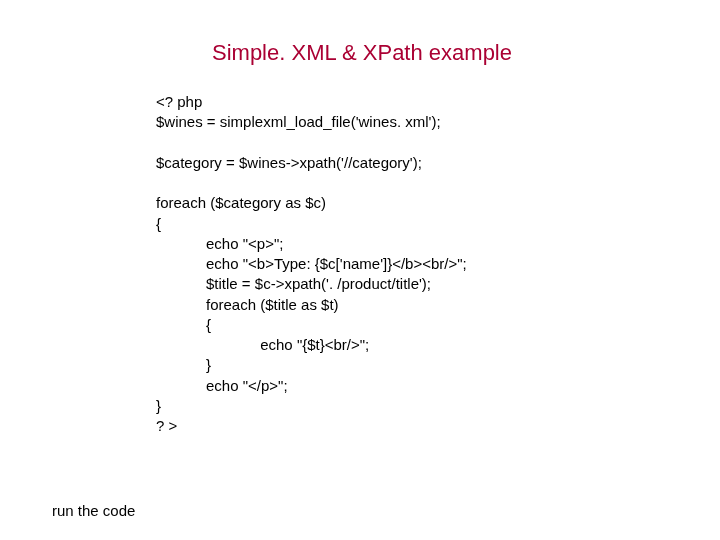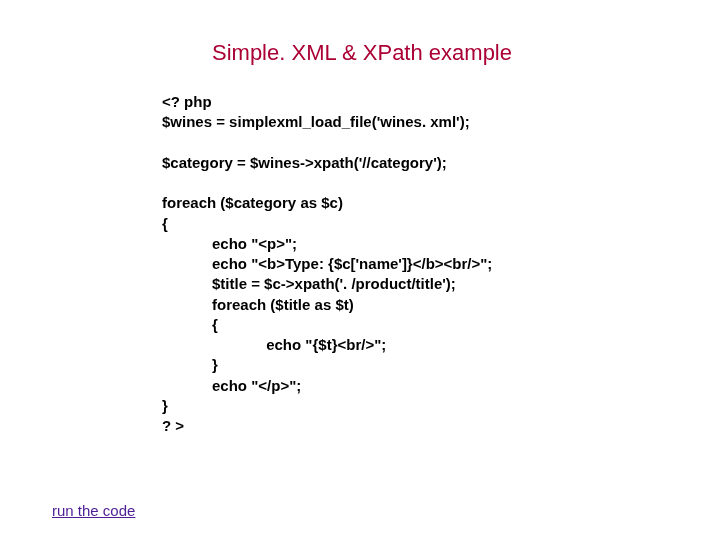--- a/index.html
+++ b/index.html
@@ -13,35 +13,34 @@
     .title {
       color: #aa0033;
       font-size: 22px;
       font-weight: normal;
       position: absolute;
       left: 200px;
       top: 28px;
     }
     .code-block {
       position: absolute;
-      left: 146px;
+      left: 140px;
       top: 80px;
       color: #000000;
       font-size: 15px;
-      font-weight: bold;
+      font-weight: normal;
       line-height: 1.35;
       white-space: pre;
     }
     .run-link {
       position: absolute;
       left: 40px;
       top: 490px;
-      color: #4c1d95;
+      color: #000000;
       font-size: 15px;
-      text-decoration: underline;
       cursor: pointer;
     }
   </style>
 </head>
 <body>
 
 <div class="title">Simple. XML &amp; XPath example</div>
 
 <div class="code-block"><span>&lt;? php</span>
 <span>$wines = simplexml_load_file('wines. xml');</span>

